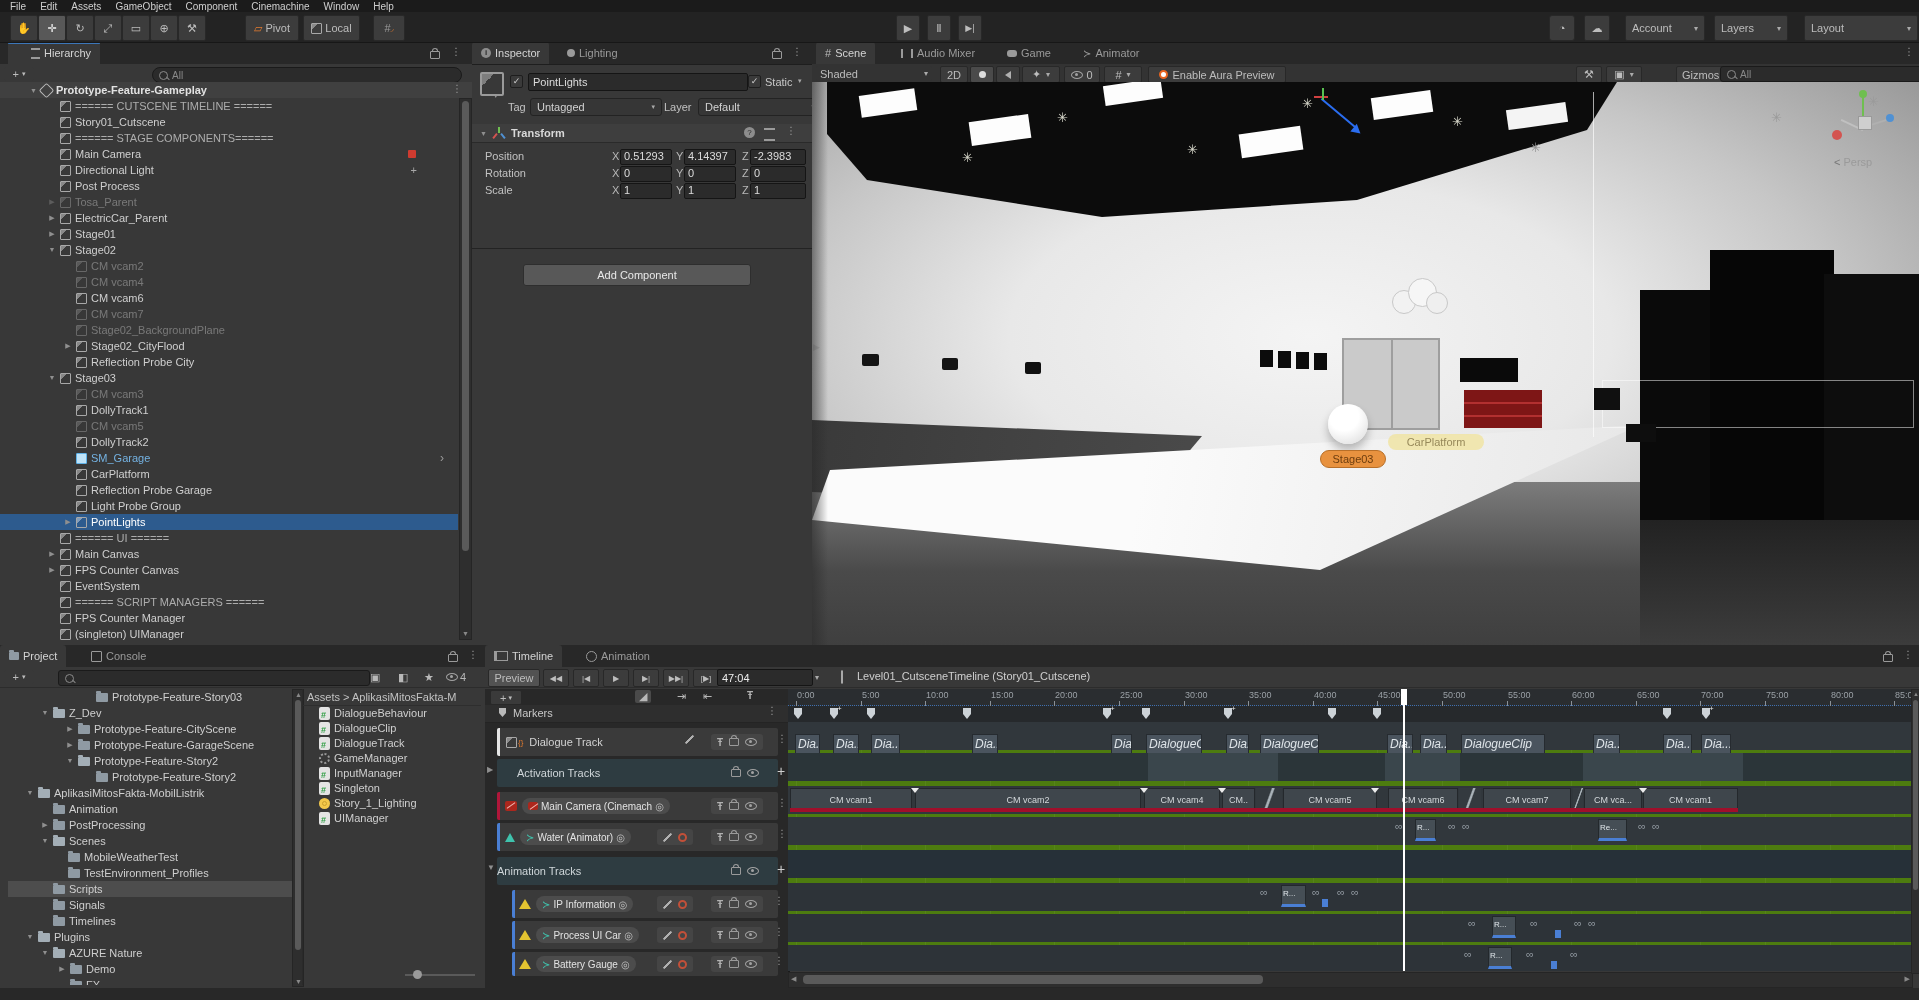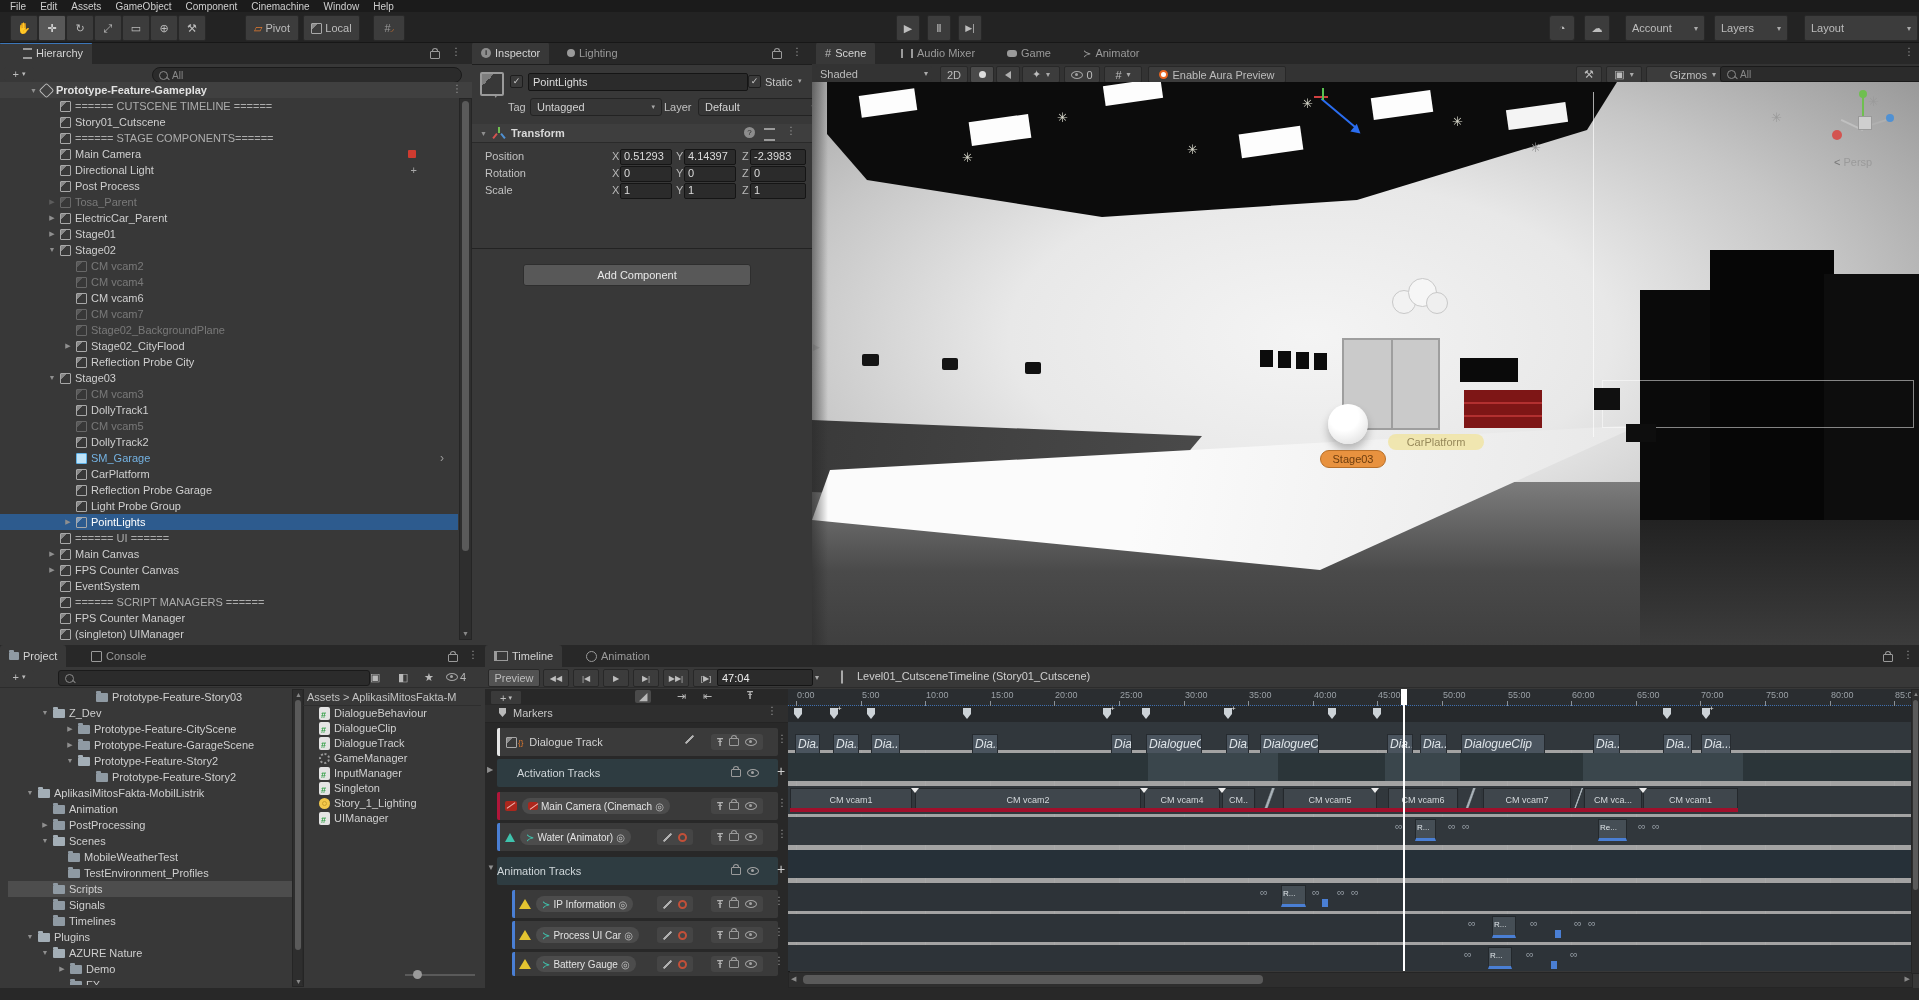--- a/index.html
+++ b/index.html
@@ -152,21 +152,21 @@
     <div class="tbtn dd" style="left:1714px;width:60px;padding:0 6px;justify-content:space-between;">
         <span>Layers</span>
       </div>
     <div class="tbtn dd" style="left:1804px;width:100px;padding:0 6px;justify-content:space-between;">
         <span>Layout</span>
       </div>
   </div>
 
   <div class="panel" style="left:0;top:42px;width:472px;height:603px;">
     <div class="tabbar">
-      <div class="tab act focus" style="left:0;padding-left:23px;">
+      <div class="tab act focus" style="left:8px;padding-left:23px;">
         <span style="display:inline-block;width:9px;height:7px;border-top:2px solid #9a9a9a;border-bottom:2px solid #9a9a9a;"></span>
         <span>Hierarchy</span>
       </div>
       <span class="abs" style="left:430px;top:7px;"><span class="lk"></span></span>
       <span class="abs kebab" style="left:451px;top:4px;">⋮</span>
     </div>
     <div class="ph-row" style="top:22px;">
       <div class="tbtn" style="left:4px;top:3px;width:30px;height:14px;font-size:11px;background:#383838;border:none;">
           <span>+</span>
           <span style="font-size:7px;margin-left:3px;">▾</span>
@@ -484,21 +484,21 @@
           <span class="eye" style="margin-right:3px;"></span>
           <span>0</span>
         </div>
       <div class="tbtn dd" style="left:292px;top:2px;width:36px;height:15px;">#</div>
       <div class="tbtn" style="left:336px;top:2px;width:136px;height:15px;">
           <span style="width:9px;height:9px;border:2px solid #e8641f;border-radius:50%;display:inline-block;margin-right:4px;box-sizing:border-box;background:#fff;"></span>
           <span>Enable Aura Preview</span>
         </div>
       <div class="tbtn" style="left:764px;top:2px;width:24px;height:15px;">⚒</div>
       <div class="tbtn dd" style="left:794px;top:2px;width:34px;height:15px;">▣</div>
-      <div class="tbtn dd" style="left:834px;top:2px;width:64px;height:15px;padding:0 5px;justify-content:flex-end;">
+      <div class="tbtn dd" style="left:864px;top:2px;width:64px;height:15px;padding:0 5px;justify-content:flex-start;">
           <span>Gizmos</span>
         </div>
       <div class="srch" style="left:908px;top:2px;width:190px;border-radius:3px;">
           <span class="mag"></span>
           <span>All</span>
         </div>
     </div>
 
     <div class="abs" style="left:0;top:40px;width:1107px;height:563px;overflow:hidden;background:radial-gradient(ellipse at 45% 45%,#f4f4f4 0%,#e8e8e8 35%,#c6c6c6 62%,#8c8c8c 100%);">
 
@@ -931,21 +931,21 @@
           </span>
         <span class="btngrp abs" style="left:199px;top:4px;">
             <span class="pinG">Ŧ</span>
             <span class="lk"></span>
             <span class="eye"></span>
           </span>
         <span class="abs kebab" style="left:262px;top:3px;">⋮</span>
       </div>
     </div>
 
-    <div class="abs" style="left:303px;top:44px;width:1123px;height:282px;background:#a3a3a3;overflow:hidden;">
+    <div class="abs" style="left:303px;top:44px;width:1123px;height:282px;background:#4d7c0f;overflow:hidden;">
 
       <div class="abs" style="left:0;top:16px;width:100%;height:266px;background:repeating-linear-gradient(90deg,rgba(255,255,255,.05) 0 1px,transparent 1px 64.6px);background-position:8px 0;"></div>
 
       <div class="abs" style="left:0;top:0;width:100%;height:16px;background:#2a2d30;border-bottom:1px dotted #3f6fae;">
 
       <span class="rtick" style="left: 9px;">0:00</span>
           <span class="rtick" style="left: 74px;">5:00</span>
           <span class="rtick" style="left: 138px;">10:00</span>
           <span class="rtick" style="left: 203px;">15:00</span>
           <span class="rtick" style="left: 267px;">20:00</span>

